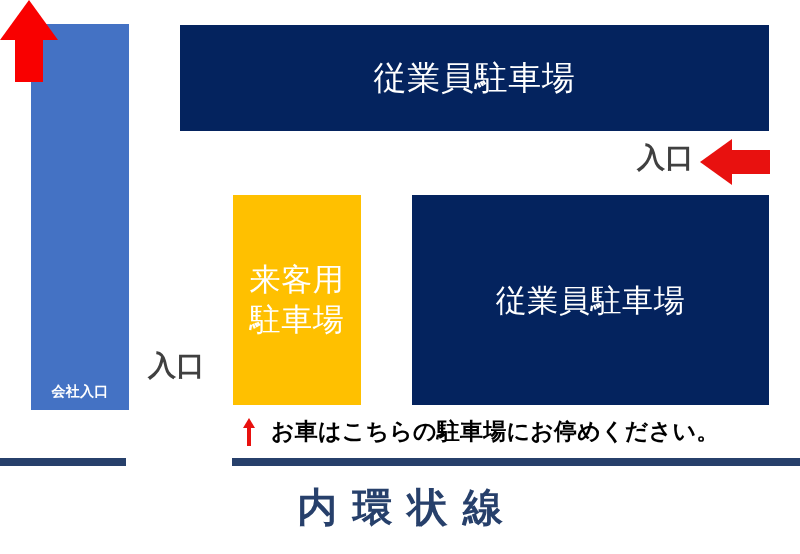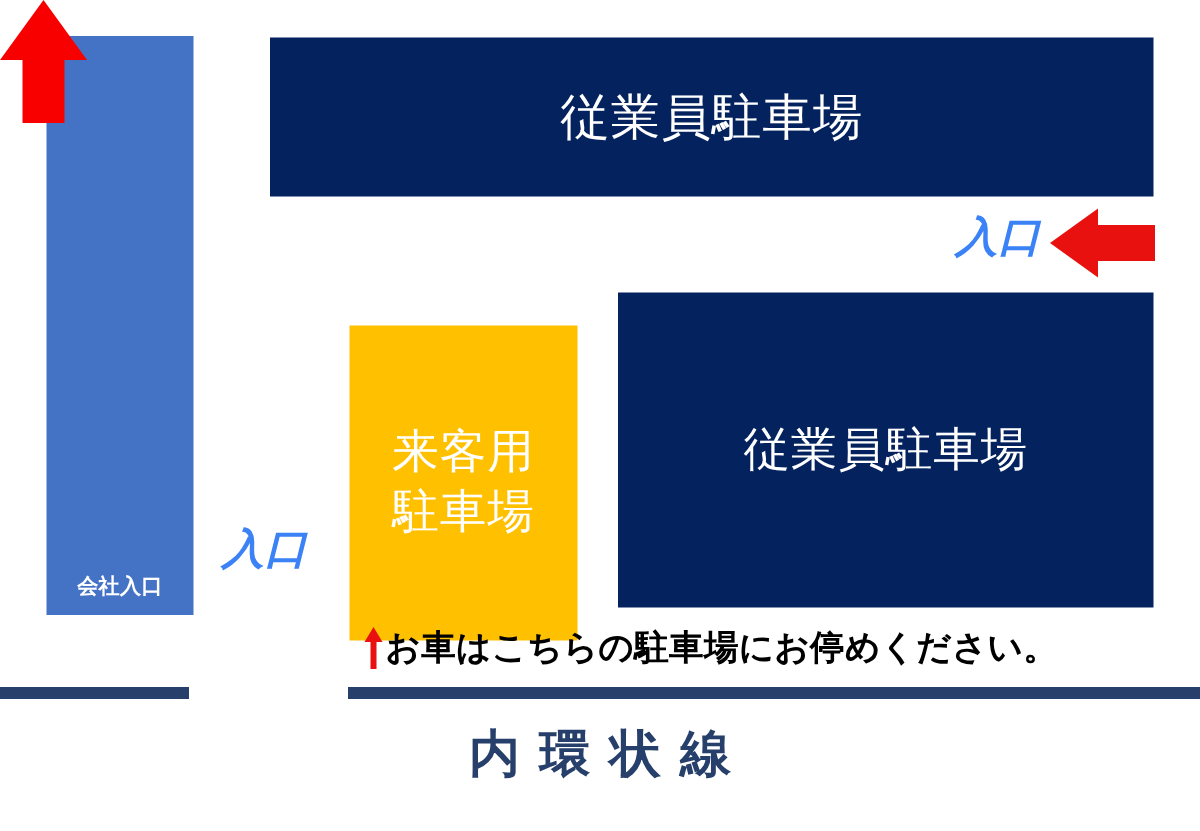--- a/index.html
+++ b/index.html
@@ -58,24 +58,23 @@
     background: #04235E;
   }
   #employee-parking-top .block-label {
     font-size: 33px;
   }
 
   
   #visitor-parking {
     left: 233px;
     top: 195px;
-    width: 152px;
+    width: 128px;
     height: 210px;
     background: #FFC000;
-    margin-top: 22px;
   }
   #visitor-parking .block-label {
     font-size: 31px;
     line-height: 1.28;
   }
 
   
   #employee-parking-right {
     left: 412px;
     top: 195px;
@@ -97,35 +96,34 @@
   #road-line-right { left: 232px; top: 458px; width: 568px; }
 
   
   #road-name {
     position: absolute;
     left: 0px;
     top: 480px;
     width: 800px;
     text-align: center;
     color: #27406B;
-    font-size: 34px;
+    font-size: 40px;
     font-weight: 700;
     letter-spacing: 0.38em;
     text-indent: 0.38em;
   }
 
   
   .entrance-label {
     position: absolute;
-    color: #3b82f6;
+    color: #404040;
     font-size: 28px;
     font-weight: 700;
     letter-spacing: 0.02em;
     white-space: nowrap;
-    font-style: italic;
   }
   #entrance-label-bottom { left: 148px; top: 347px; }
   #entrance-label-right  { left: 637px; top: 139px; }
   #entrance-arrow-up {
     left: 148px;
     top: 383px;
     width: 58px;
     height: 82px;
   }
   #entrance-arrow-up .head {
@@ -173,21 +171,21 @@
     background: #E8110F;
   }
 
   
   #parking-instruction {
     position: absolute;
     left: 243px;
     top: 416px;
     display: flex;
     align-items: center;
-    gap: 2px;
+    gap: 16px;
     white-space: nowrap;
   }
   #instruction-arrow-icon {
     position: relative;
     width: 12px;
     height: 28px;
     flex: none;
   }
   #instruction-arrow-icon .head {
     position: absolute;

